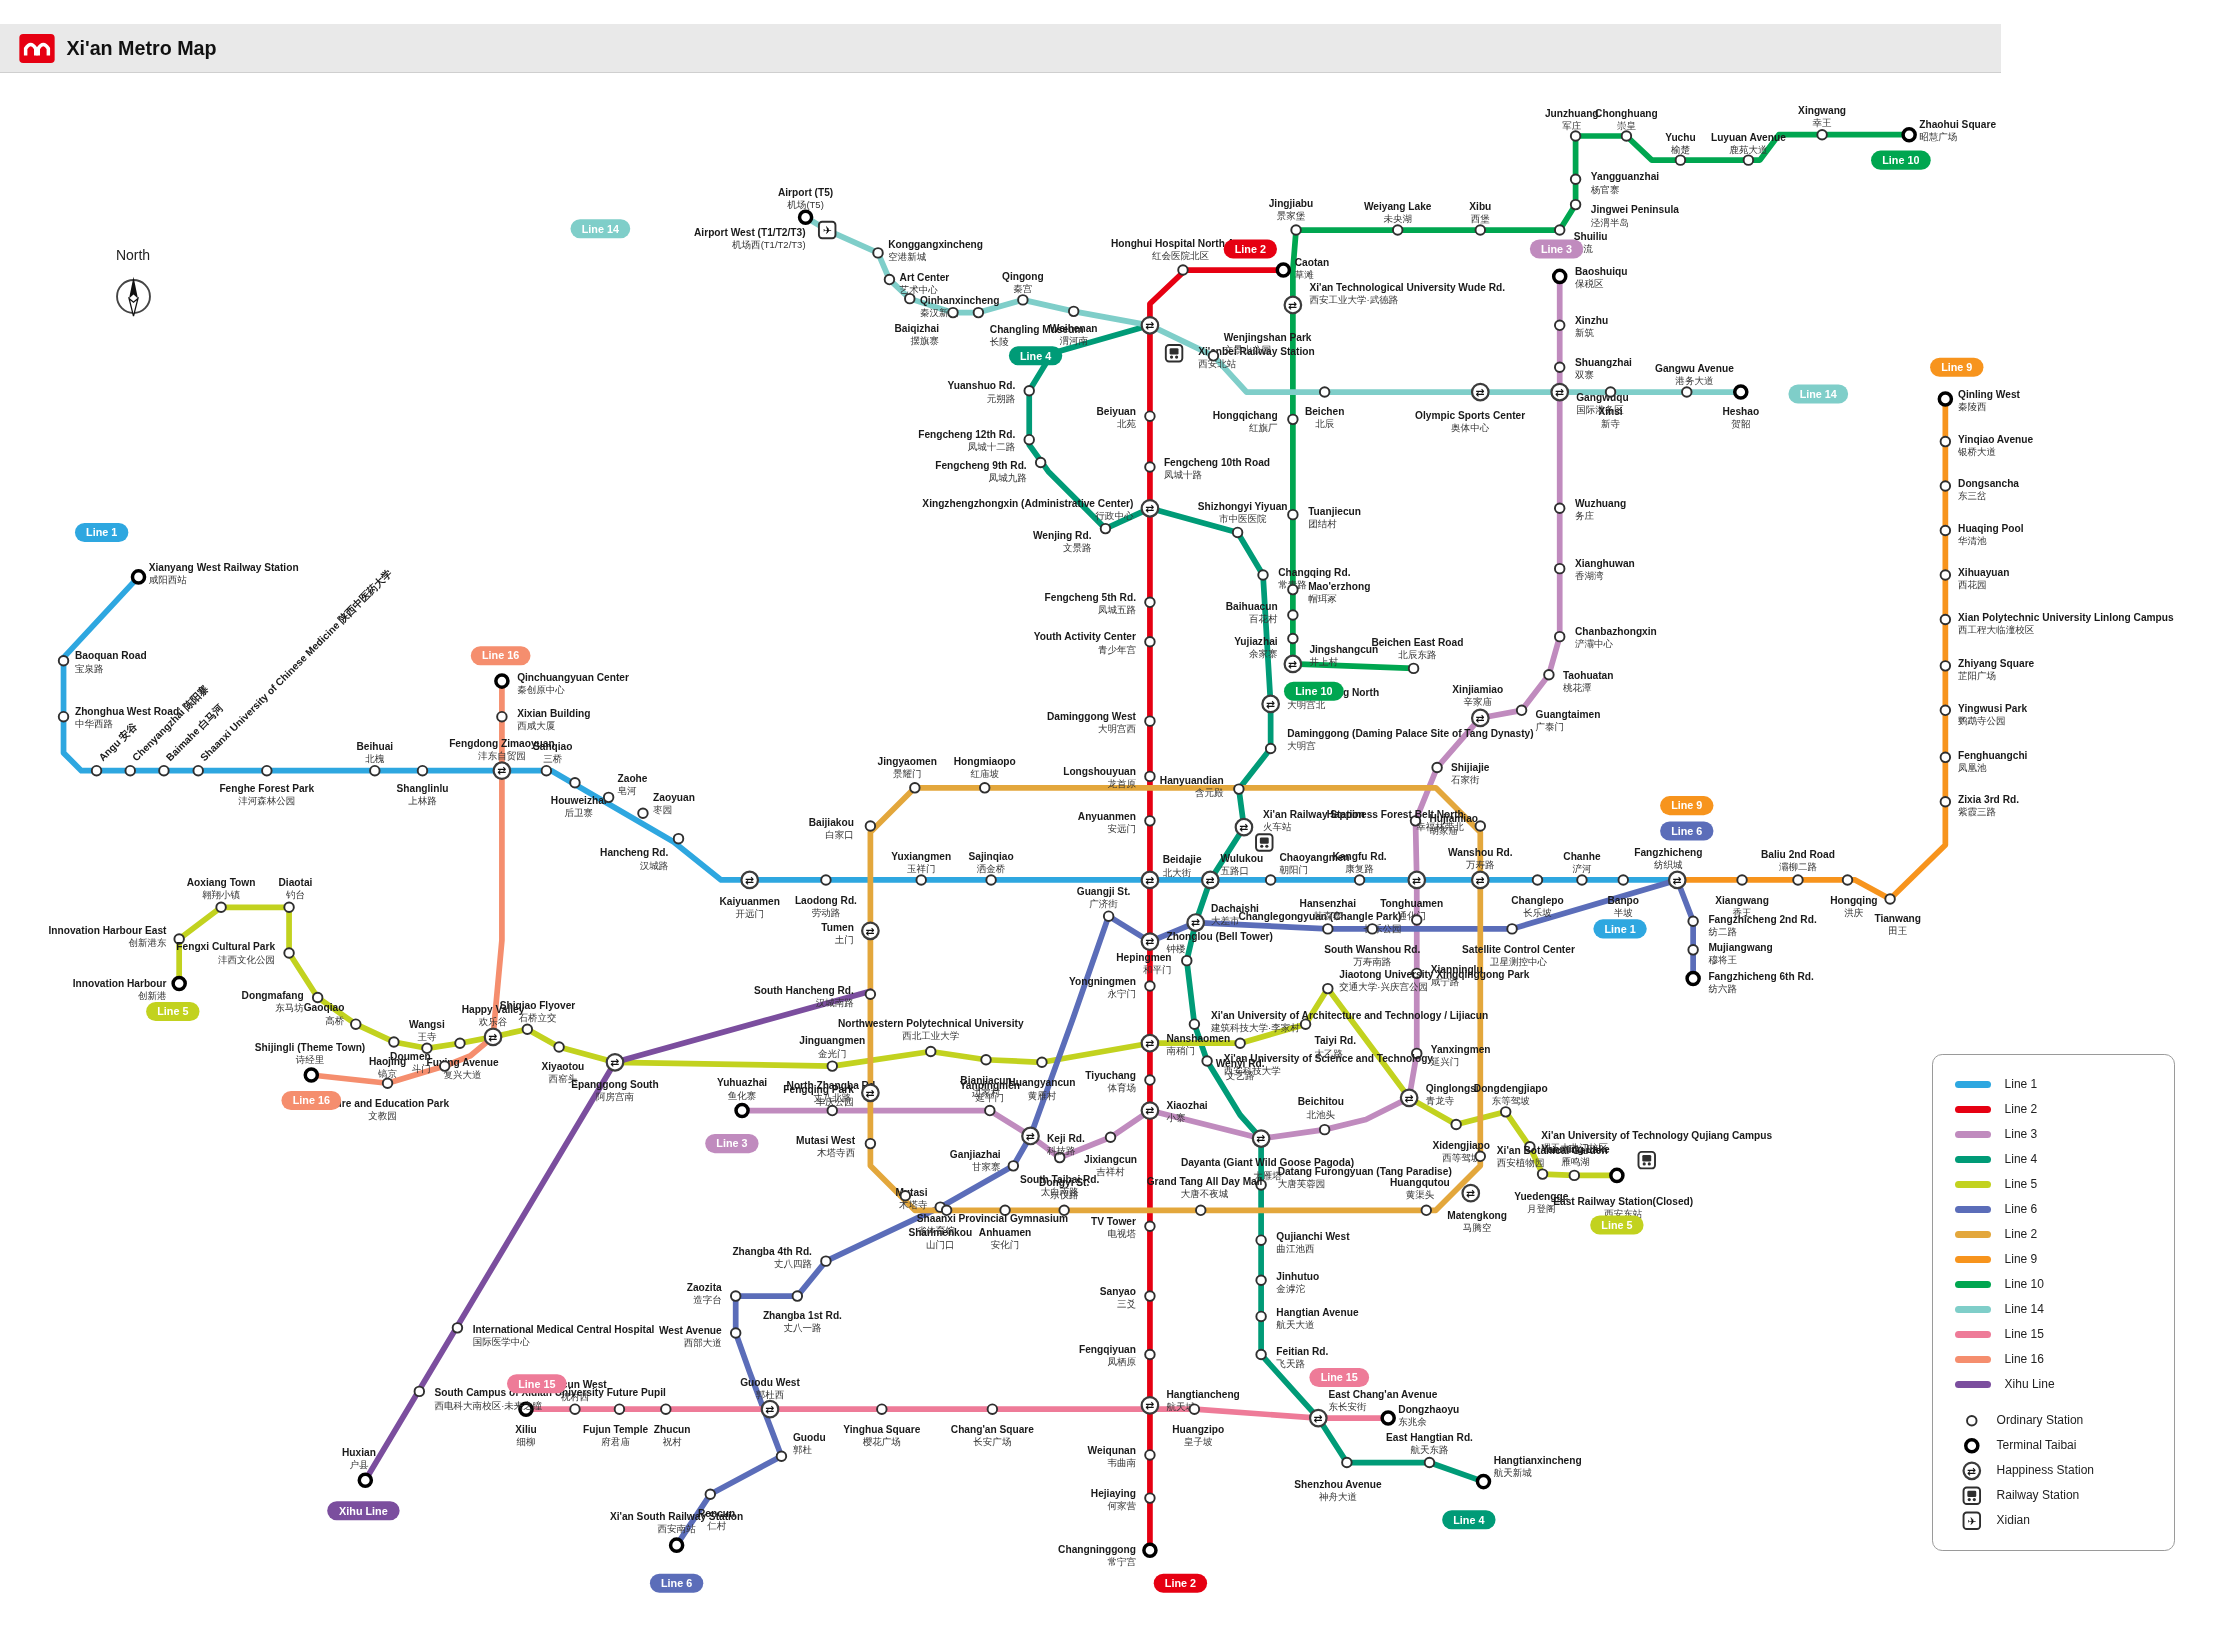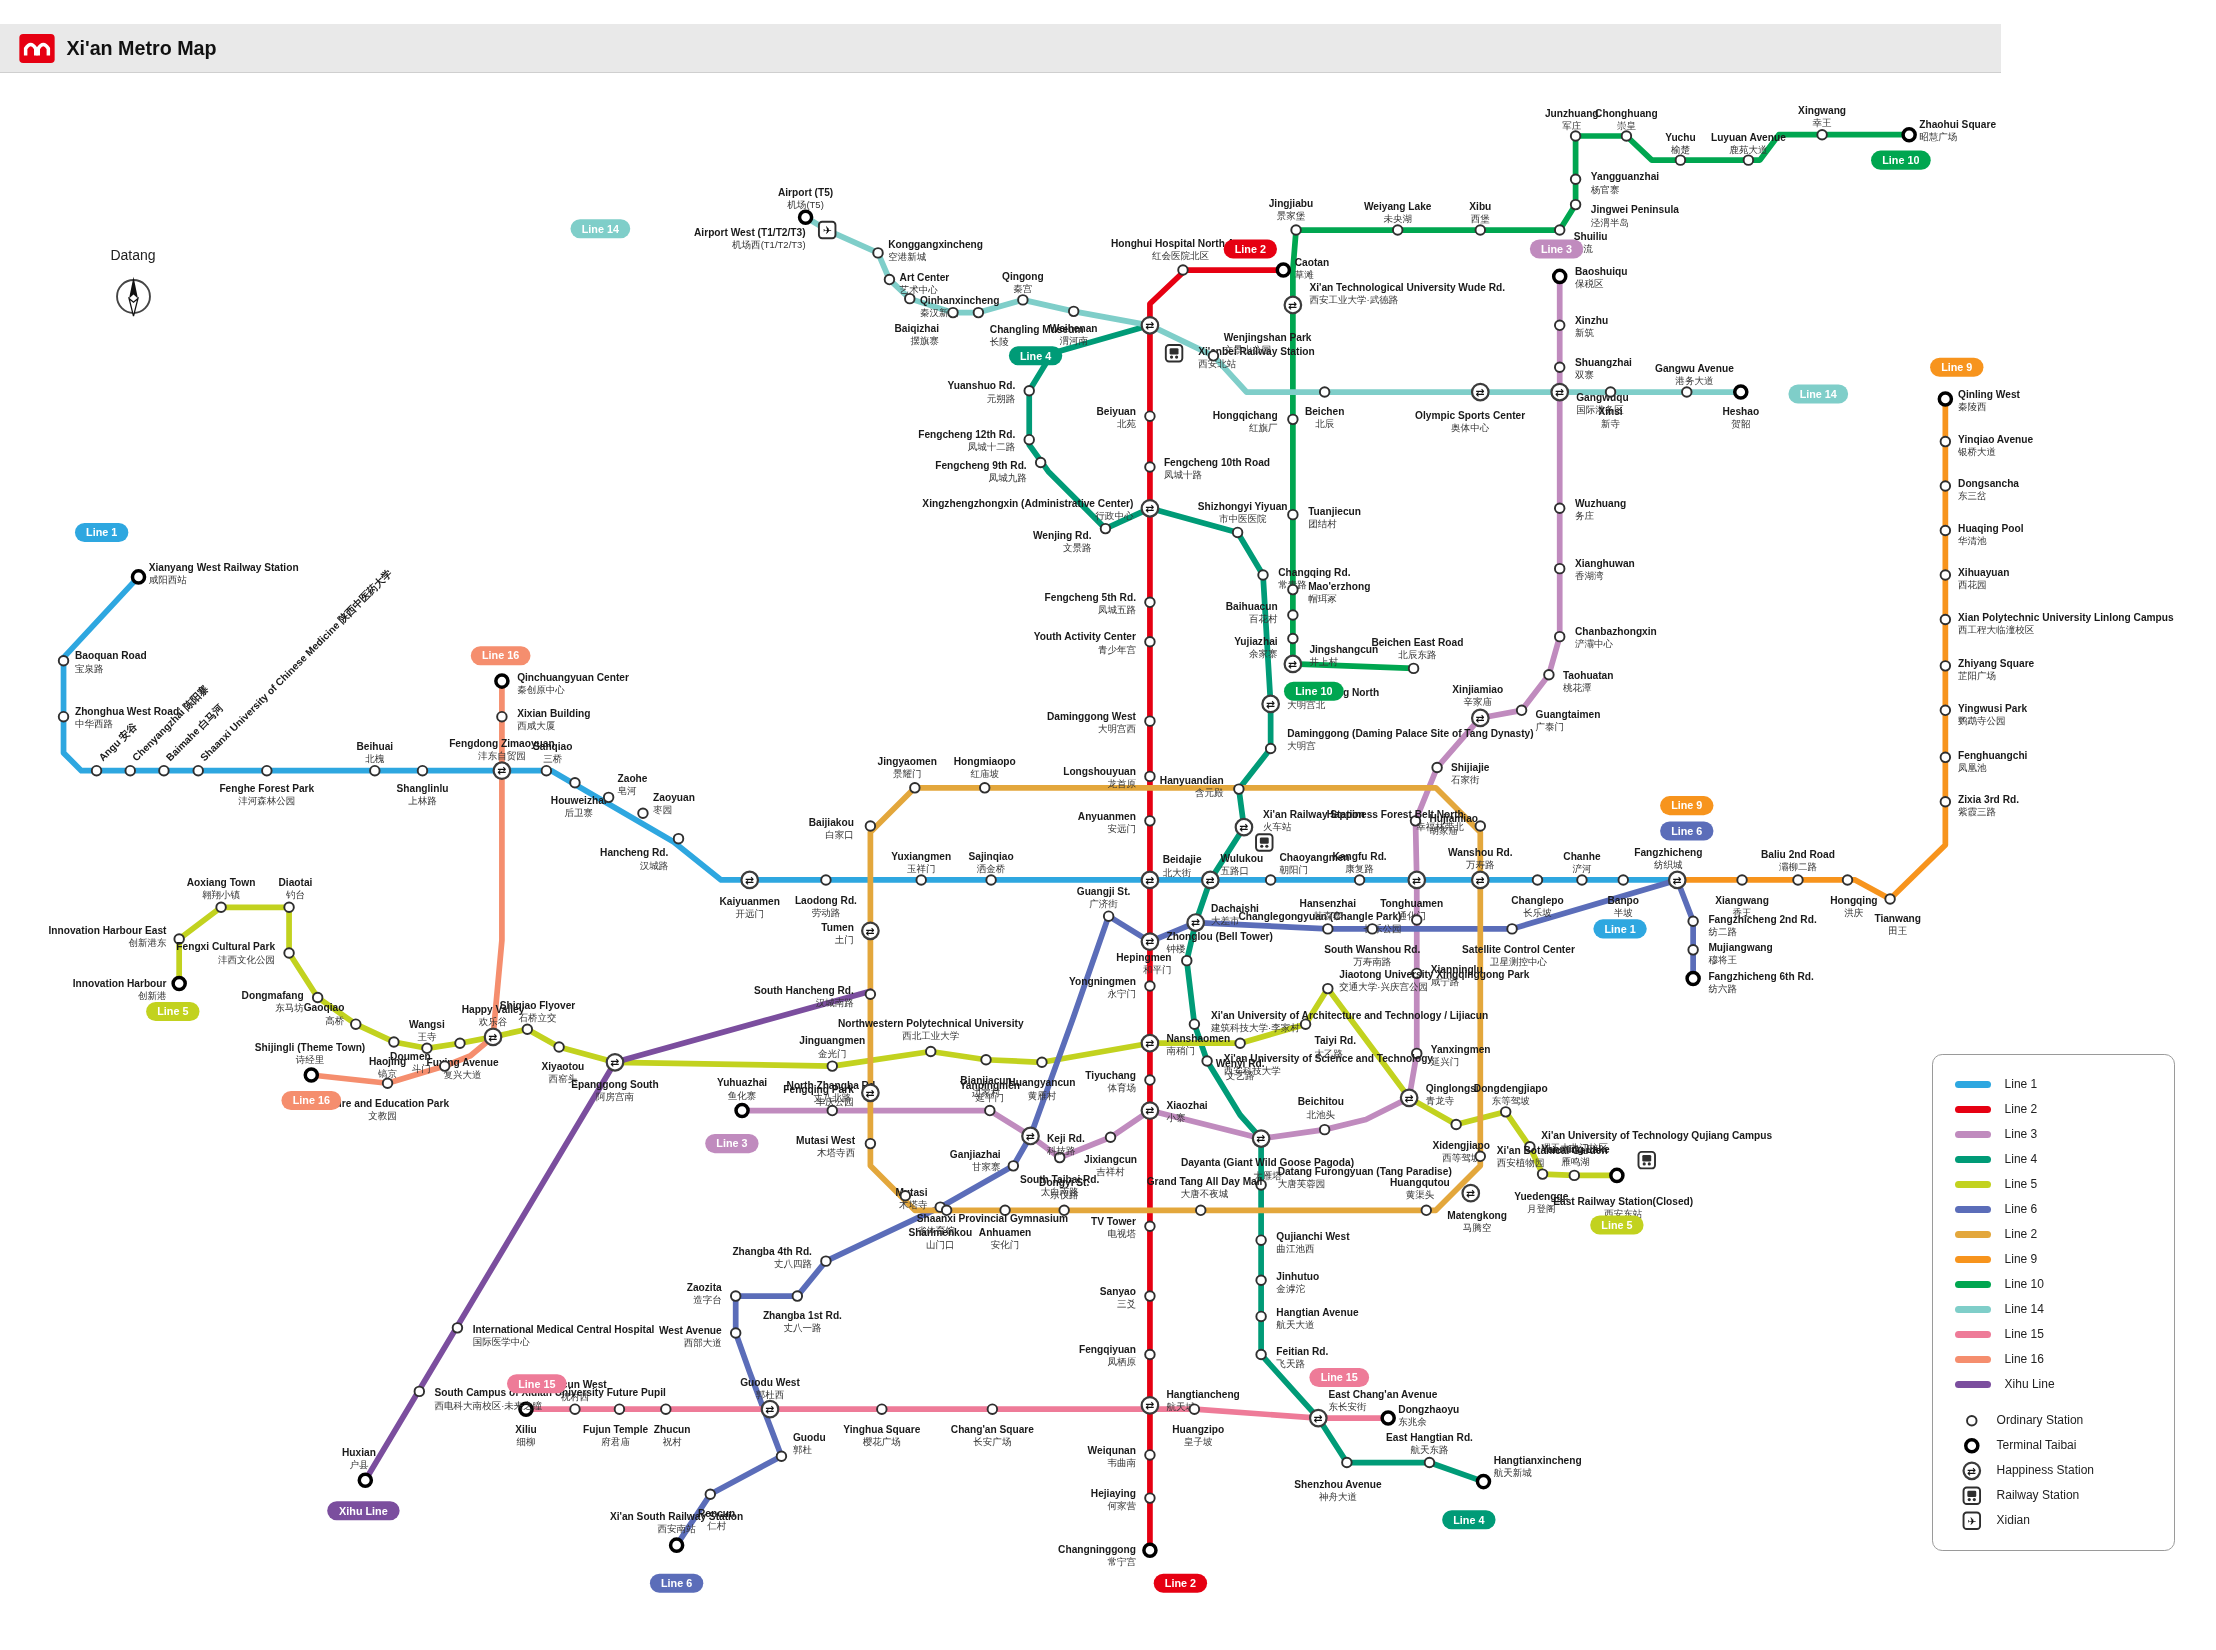--- a/index.html
+++ b/index.html
@@ -1750,21 +1750,21 @@
       <rect x="443" y="1717" width="94" height="30" rx="15" fill="#F58E6E"></rect>
       <text x="490" y="1738" text-anchor="middle" class="pill-text">Line 16</text>
     </g>
     <g>
       <rect x="515" y="2363" width="114" height="30" rx="15" fill="#7B4E9E"></rect>
       <text x="572" y="2384" text-anchor="middle" class="pill-text">Xihu Line</text>
     </g>
   </svg>
 
 <div class="compass">
-  <div class="compass-label">Datang</div>
+  <div class="compass-label">North</div>
   <svg width="57" height="57" viewBox="0 0 90 90">
     <circle cx="45" cy="45" r="26" fill="#fff" stroke="#444" stroke-width="3"></circle>
     <polygon points="45,14 52,48 45,42 38,48" fill="#111"></polygon>
     <polygon points="45,76 52,48 45,54 38,48" fill="#fff" stroke="#111" stroke-width="2"></polygon>
   </svg>
 </div>
 
 <div class="legend" id="legend-box">
     <div class="legend-row">
       <div class="legend-swatch" style="background: rgb(46, 167, 224);"></div>

